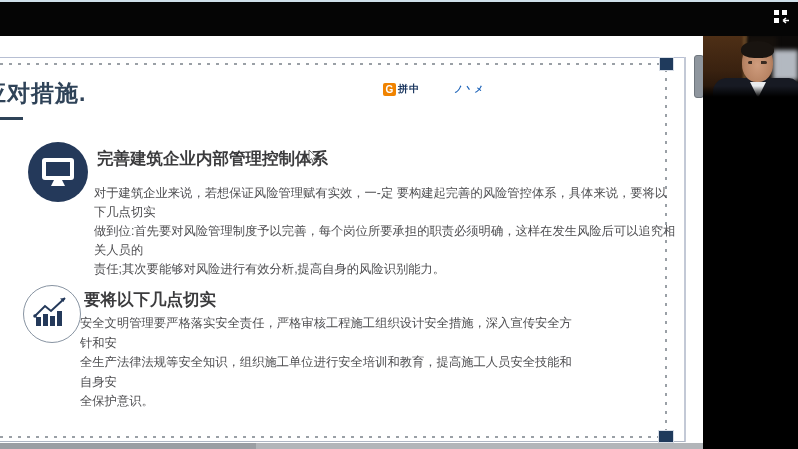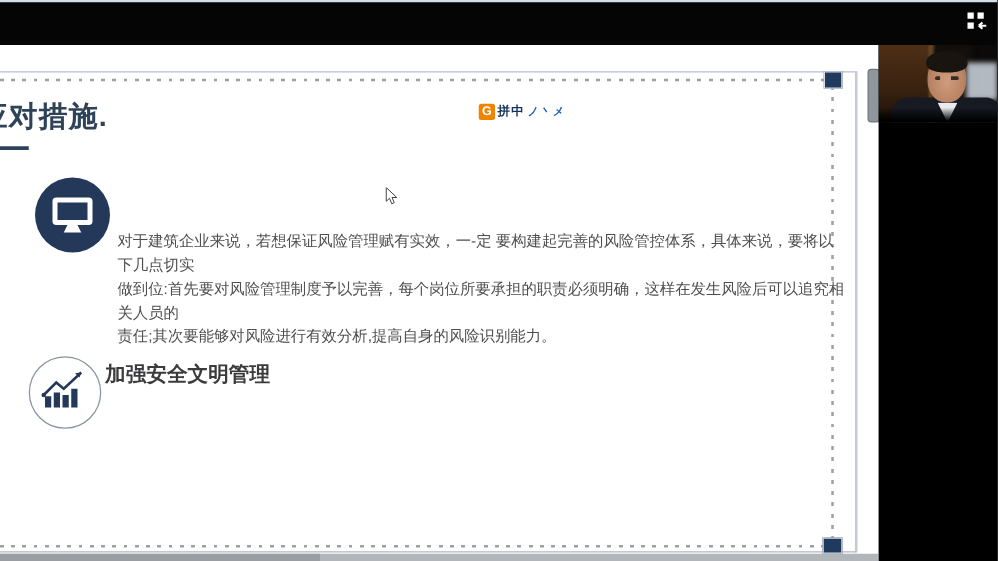--- a/index.html
+++ b/index.html
@@ -30,21 +30,21 @@
   .handle{position:absolute;background:#1f3a5c;border:1px solid #d7dde6;}
   .handle-tr{left:659px;top:21px;width:13px;height:12px;}
   .handle-br{left:658px;top:394px;width:14px;height:11px;}
   
   .slide-title{position:absolute;left:-17px;top:42px;font-size:23px;font-weight:600;color:#2f4358;letter-spacing:1px;white-space:nowrap;}
   .title-rule{position:absolute;left:-16px;top:81px;width:39px;height:3px;background:#2f4358;}
   .watermark{position:absolute;left:383px;top:46px;height:14px;display:flex;align-items:center;gap:2px;}
   .wm-badge{width:13px;height:13px;background:#f08300;color:#fff;border-radius:2px;
     font-size:10px;font-weight:bold;line-height:13px;text-align:center;}
   .wm-text{font-size:10px;font-weight:bold;color:#17335c;letter-spacing:1px;text-align:right;}
-  .wm-marks{font-size:9px;font-weight:bold;color:#1b62b8;letter-spacing:1px;}
+  .wm-marks{font-size:9px;font-weight:bold;color:#1b62b8;letter-spacing:1px;margin-left:32px;}
   .sec1-icon{position:absolute;left:28px;top:106px;width:60px;height:60px;border-radius:50%;background:#24395a;}
   .sec1-heading{position:absolute;left:97px;top:112px;font-size:16.5px;font-weight:600;color:#3b3b3d;white-space:nowrap;}
   .sec1-body{position:absolute;left:78px;top:148px;width:585px;font-size:12.3px;line-height:19px;color:#4e4e51;white-space:pre-line;margin-left:16px;}
   .sec2-icon{position:absolute;left:23px;top:249px;width:58px;height:58px;border-radius:50%;background:#fff;border:1.5px solid #8894a2;box-sizing:border-box;}
   .sec2-heading{position:absolute;left:84px;top:253px;font-size:16.5px;font-weight:600;color:#3b3b3d;white-space:nowrap;}
   .sec2-body{position:absolute;left:80px;top:278px;width:500px;font-size:12.3px;line-height:19.5px;color:#4e4e51;white-space:pre-line;}
   .cursor{position:absolute;left:308px;top:114px;width:11px;height:15px;}
   
   .right-col{position:absolute;left:703px;top:36px;width:95px;height:413px;background:#000;}
   .video-tile{position:absolute;left:0;top:0;width:95px;height:62px;overflow:hidden;background:#0c0a09;cursor:pointer;}
@@ -103,36 +103,40 @@
       <span class="wm-marks">ノ丶メ</span>
     </div>
 
     <div class="sec1-icon">
       <svg viewBox="0 0 60 60" width="60" height="60">
         <rect x="14" y="16" width="32" height="22" rx="3" fill="#fff"></rect>
         <rect x="18" y="20" width="24" height="14" fill="#24395a"></rect>
         <path d="M26 38 L34 38 L37 44 L23 44 Z" fill="#fff"></path>
       </svg>
     </div>
+    <div class="sec1-heading">完善建筑企业内部管理控制体系</div>
     <div class="sec1-body">对于建筑企业来说，若想保证风险管理赋有实效，一-定 要构建起完善的风险管控体系，具体来说，要将以下几点切实
 做到位:首先要对风险管理制度予以完善，每个岗位所要承担的职责必须明确，这样在发生风险后可以追究相关人员的
 责任;其次要能够对风险进行有效分析,提高自身的风险识别能力。</div>
 
     <div class="sec2-icon">
       <svg viewBox="0 0 55 55" width="55" height="55">
         <rect x="12" y="31" width="5" height="9" fill="#24395a"></rect>
         <rect x="19" y="28" width="5" height="12" fill="#24395a"></rect>
         <rect x="26" y="30" width="5" height="10" fill="#24395a"></rect>
         <rect x="33" y="25" width="5" height="15" fill="#24395a"></rect>
         <polyline points="11,30 21,20 27,25 41,12" fill="none" stroke="#24395a" stroke-width="2"></polyline>
         <circle cx="11" cy="30" r="1.8" fill="#24395a"></circle>
         <path d="M41,12 l-5,0.5 3.6,3.4 Z" fill="#24395a"></path>
       </svg>
     </div>
-    <div class="sec2-heading">加强安全文明管理</div>
+    <div class="sec2-heading">要将以下几点切实</div>
+    <div class="sec2-body">安全文明管理要严格落实安全责任，严格审核工程施工组织设计安全措施，深入宣传安全方针和安
+全生产法律法规等安全知识，组织施工单位进行安全培训和教育，提高施工人员安全技能和自身安
+全保护意识。</div>
 
     <svg class="cursor" viewBox="0 0 11 15">
       <path d="M1 0 L1 11 L3.6 8.6 L5.4 13 L7.4 12.1 L5.6 8 L9.4 8 Z" fill="#fff" stroke="#444" stroke-width="0.8"></path>
     </svg>
 
   </div>
 
   <div class="right-col">
     <div class="video-tile">
       <div class="v-door"></div>

